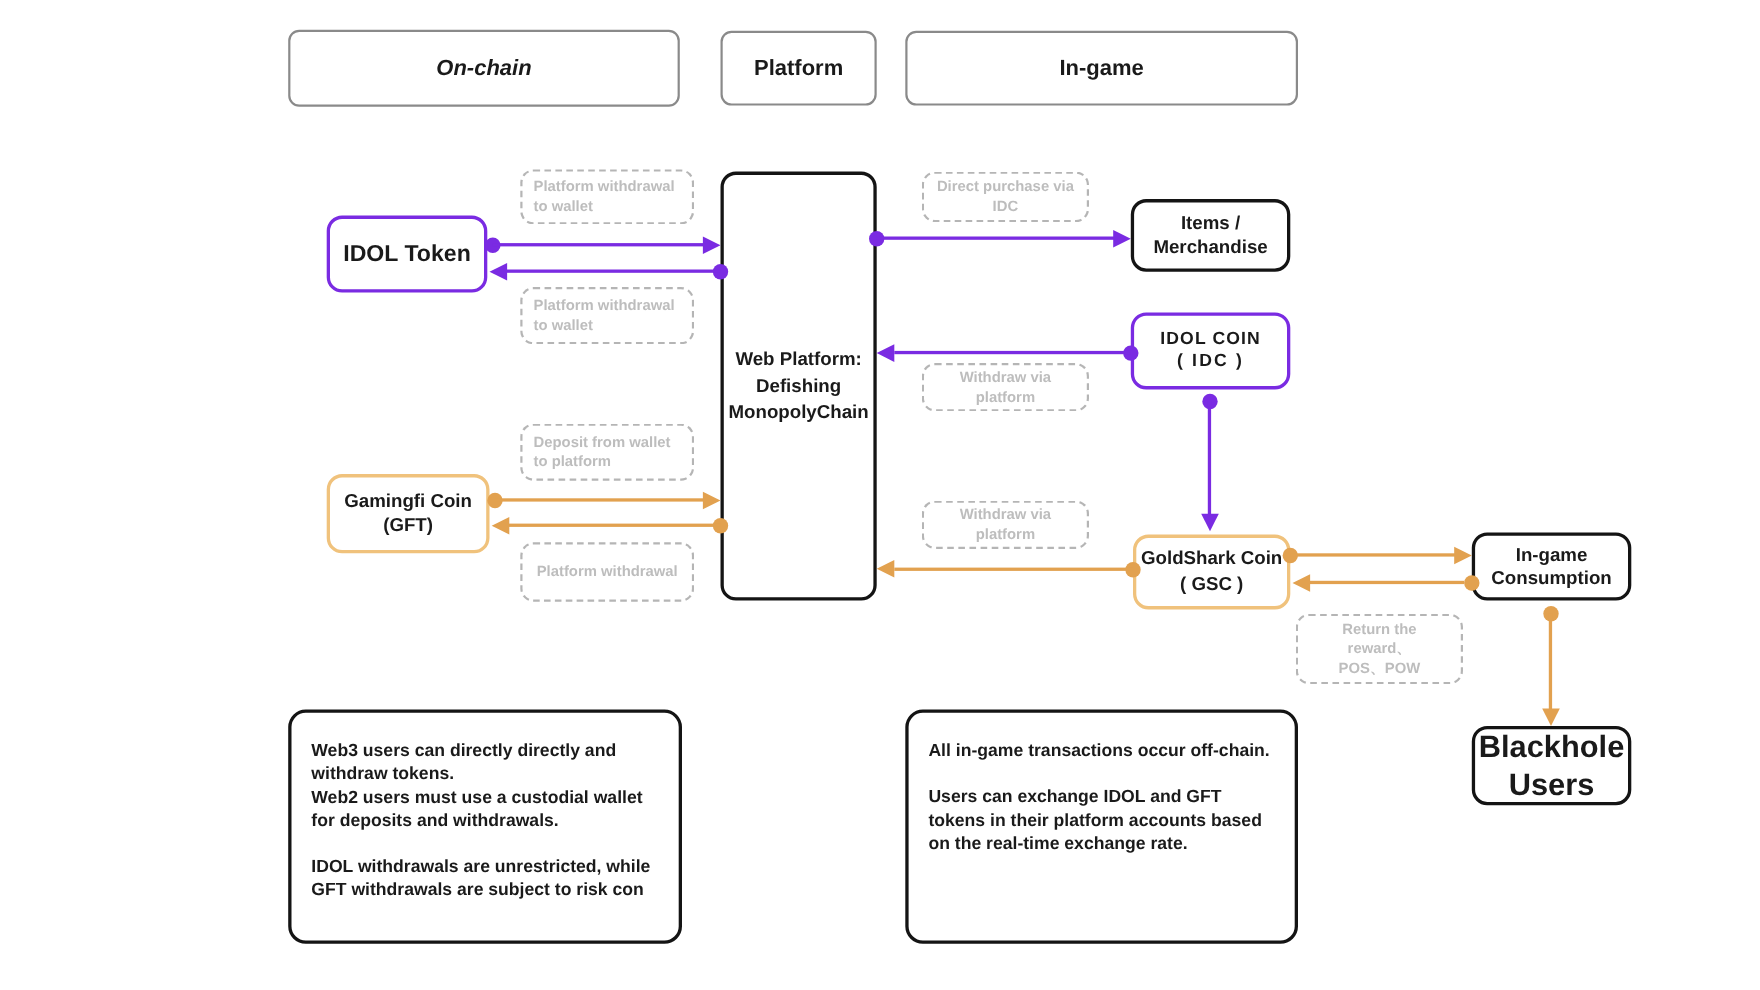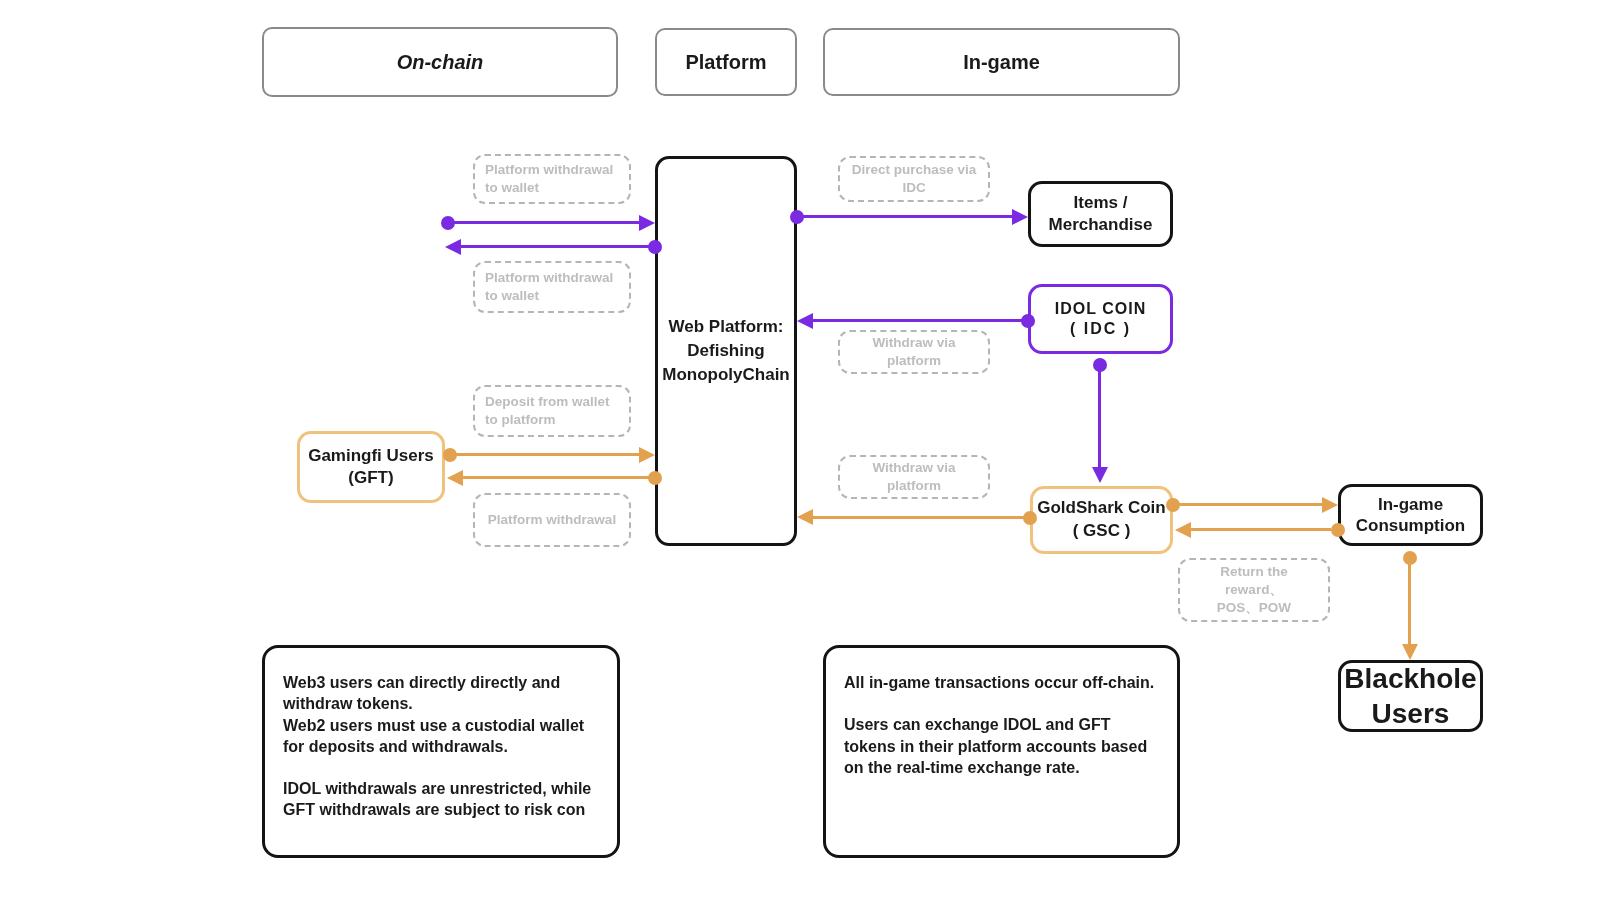--- a/index.html
+++ b/index.html
@@ -68,23 +68,26 @@
   <div class="box hdr" id="h-onchain">
     <span>On-chain</span>
   </div>
   <div class="box hdr" id="h-platform">
     <span>Platform</span>
   </div>
   <div class="box hdr" id="h-ingame">
     <span>In-game</span>
   </div>
 
+  <div class="box purplebox" id="n-idol">
+    <span>IDOL Token</span>
+  </div>
 
   <div class="box orangebox" id="n-gft">
-    <span>Gamingfi Users</span>
+    <span>Gamingfi Coin</span>
     <span>(GFT)</span>
   </div>
 
   <div class="box blackbox" id="n-platform">
     <span>Web Platform:</span>
     <span>Defishing</span>
     <span>MonopolyChain</span>
   </div>
 
   <div class="box blackbox" id="n-items">

